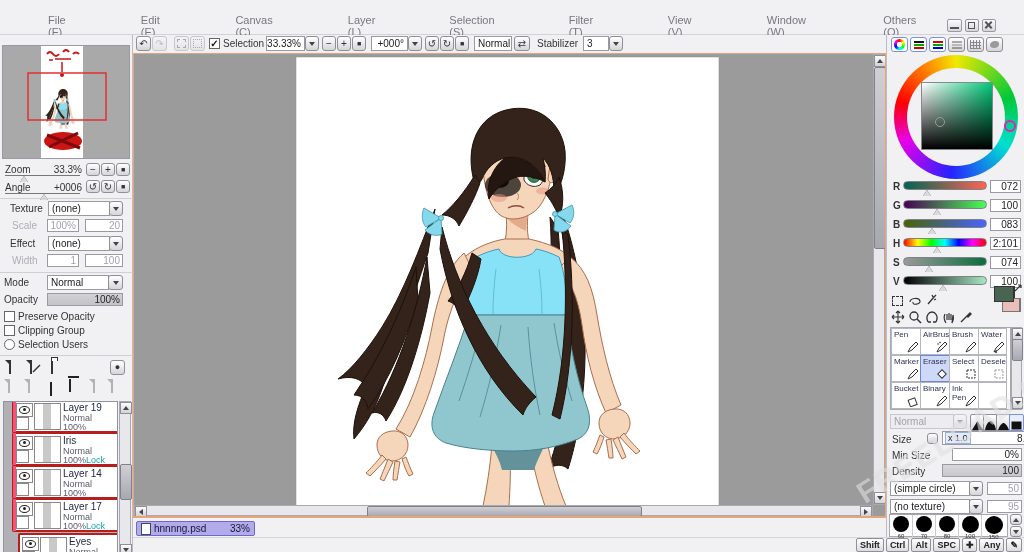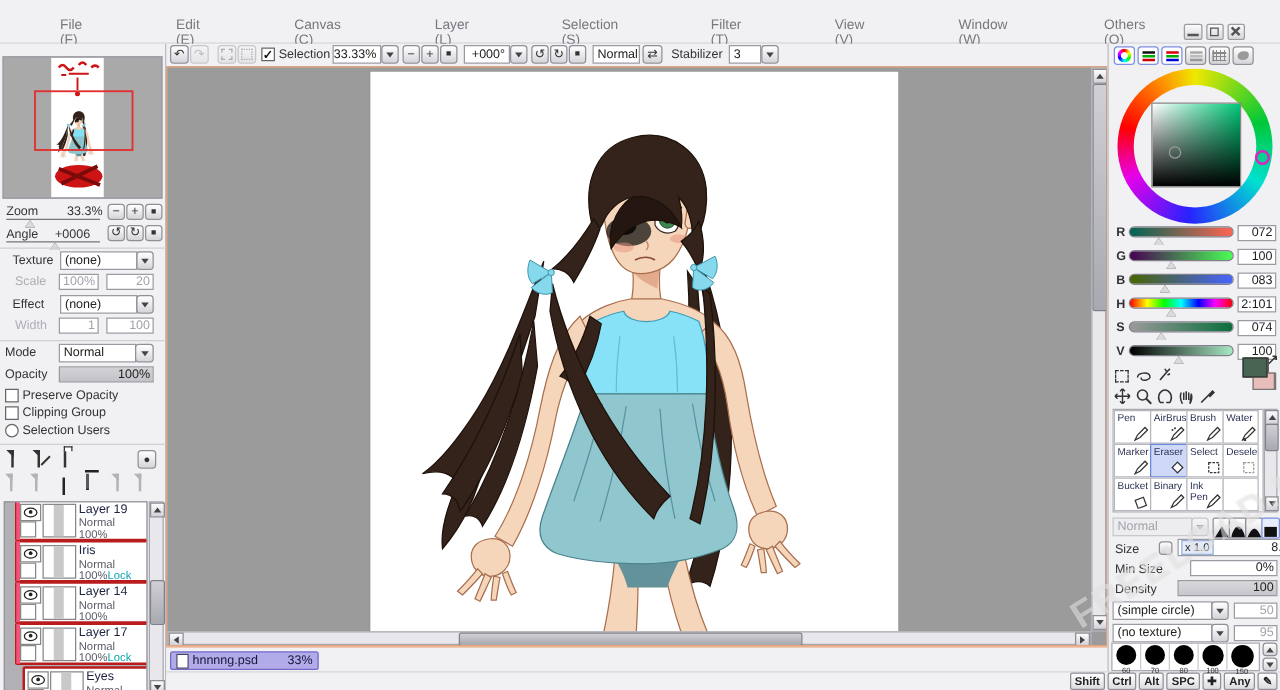--- a/index.html
+++ b/index.html
@@ -270,21 +270,21 @@
       </svg>
     </div>
 
     <span class="abs lab sliderline" style="left:5px;top:129px;width:75px">Zoom</span>
     <span class="abs lab" style="left:48px;top:129px;width:34px;text-align:right">33.3%</span>
     <span class="abs tri" style="left:20px;top:141px"></span>
     <div class="abs b3" style="left:86px;top:128px;width:14px;height:13px">−</div>
     <div class="abs b3" style="left:101px;top:128px;width:14px;height:13px">+</div>
     <div class="abs b3" style="left:116px;top:128px;width:14px;height:13px;font-size:7px">■</div>
     <span class="abs lab sliderline" style="left:5px;top:147px;width:75px">Angle</span>
-    <span class="abs lab" style="left:44px;top:147px;width:38px;">+0006</span>
+    <span class="abs lab" style="left:44px;top:147px;width:38px;text-align:right">+0006</span>
     <span class="abs tri" style="left:40px;top:159px"></span>
     <div class="abs b3" style="left:86px;top:145px;width:14px;height:13px">↺</div>
     <div class="abs b3" style="left:101px;top:145px;width:14px;height:13px">↻</div>
     <div class="abs b3" style="left:116px;top:145px;width:14px;height:13px;font-size:7px">■</div>
 
     <div class="abs" style="left:0;top:163px;width:133px;border-top:1px solid #cfcfd4"></div>
 
     <span class="abs lab" style="left:10px;top:168px">Texture</span>
     <div class="abs box" style="left:48px;top:166px;width:62px;height:15px">(none)</div>
     <div class="abs b3" style="left:109px;top:166px;width:14px;height:15px">

